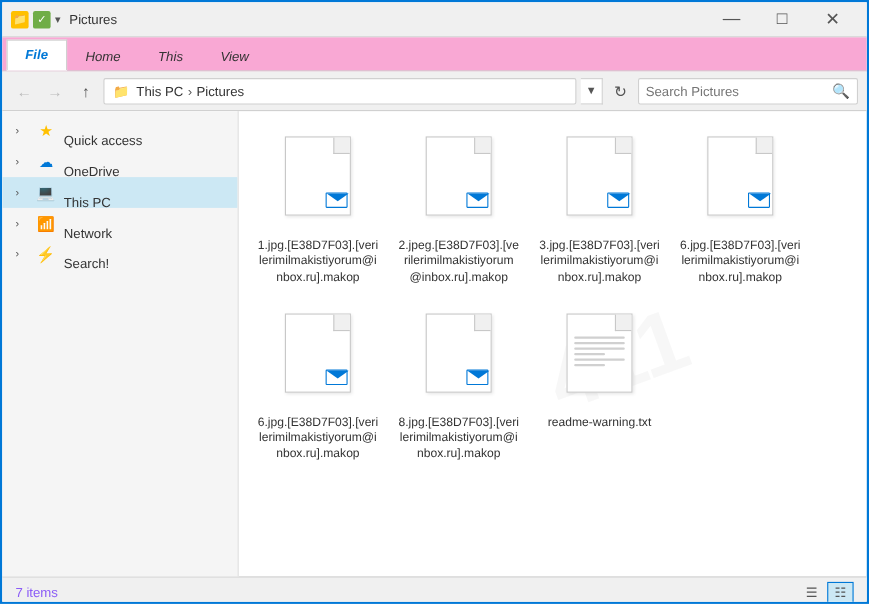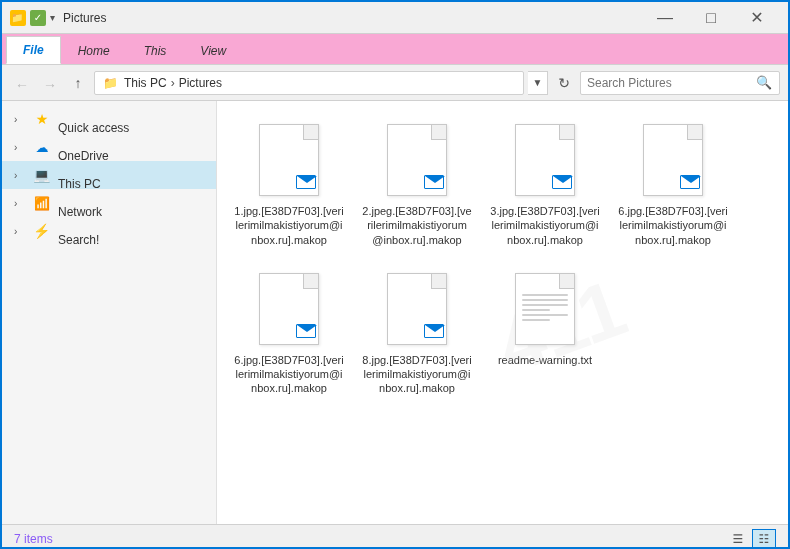--- a/index.html
+++ b/index.html
@@ -143,21 +143,21 @@
     }
     .file-item {
       width: 120px;
       display: flex;
       flex-direction: column;
       align-items: center;
       padding: 6px 4px;
       cursor: pointer;
       border-radius: 2px;
     }
-    .file-item { border: 1px solid transparent; }
+    .file-item { border: 1px solid transparent; gap: 12px; }
 
     .file-icon-container {
       width: 72px; height: 80px;
       position: relative;
       display: flex; align-items: center; justify-content: center;
     }
 
     
     .doc-icon {
       width: 60px; height: 72px;

